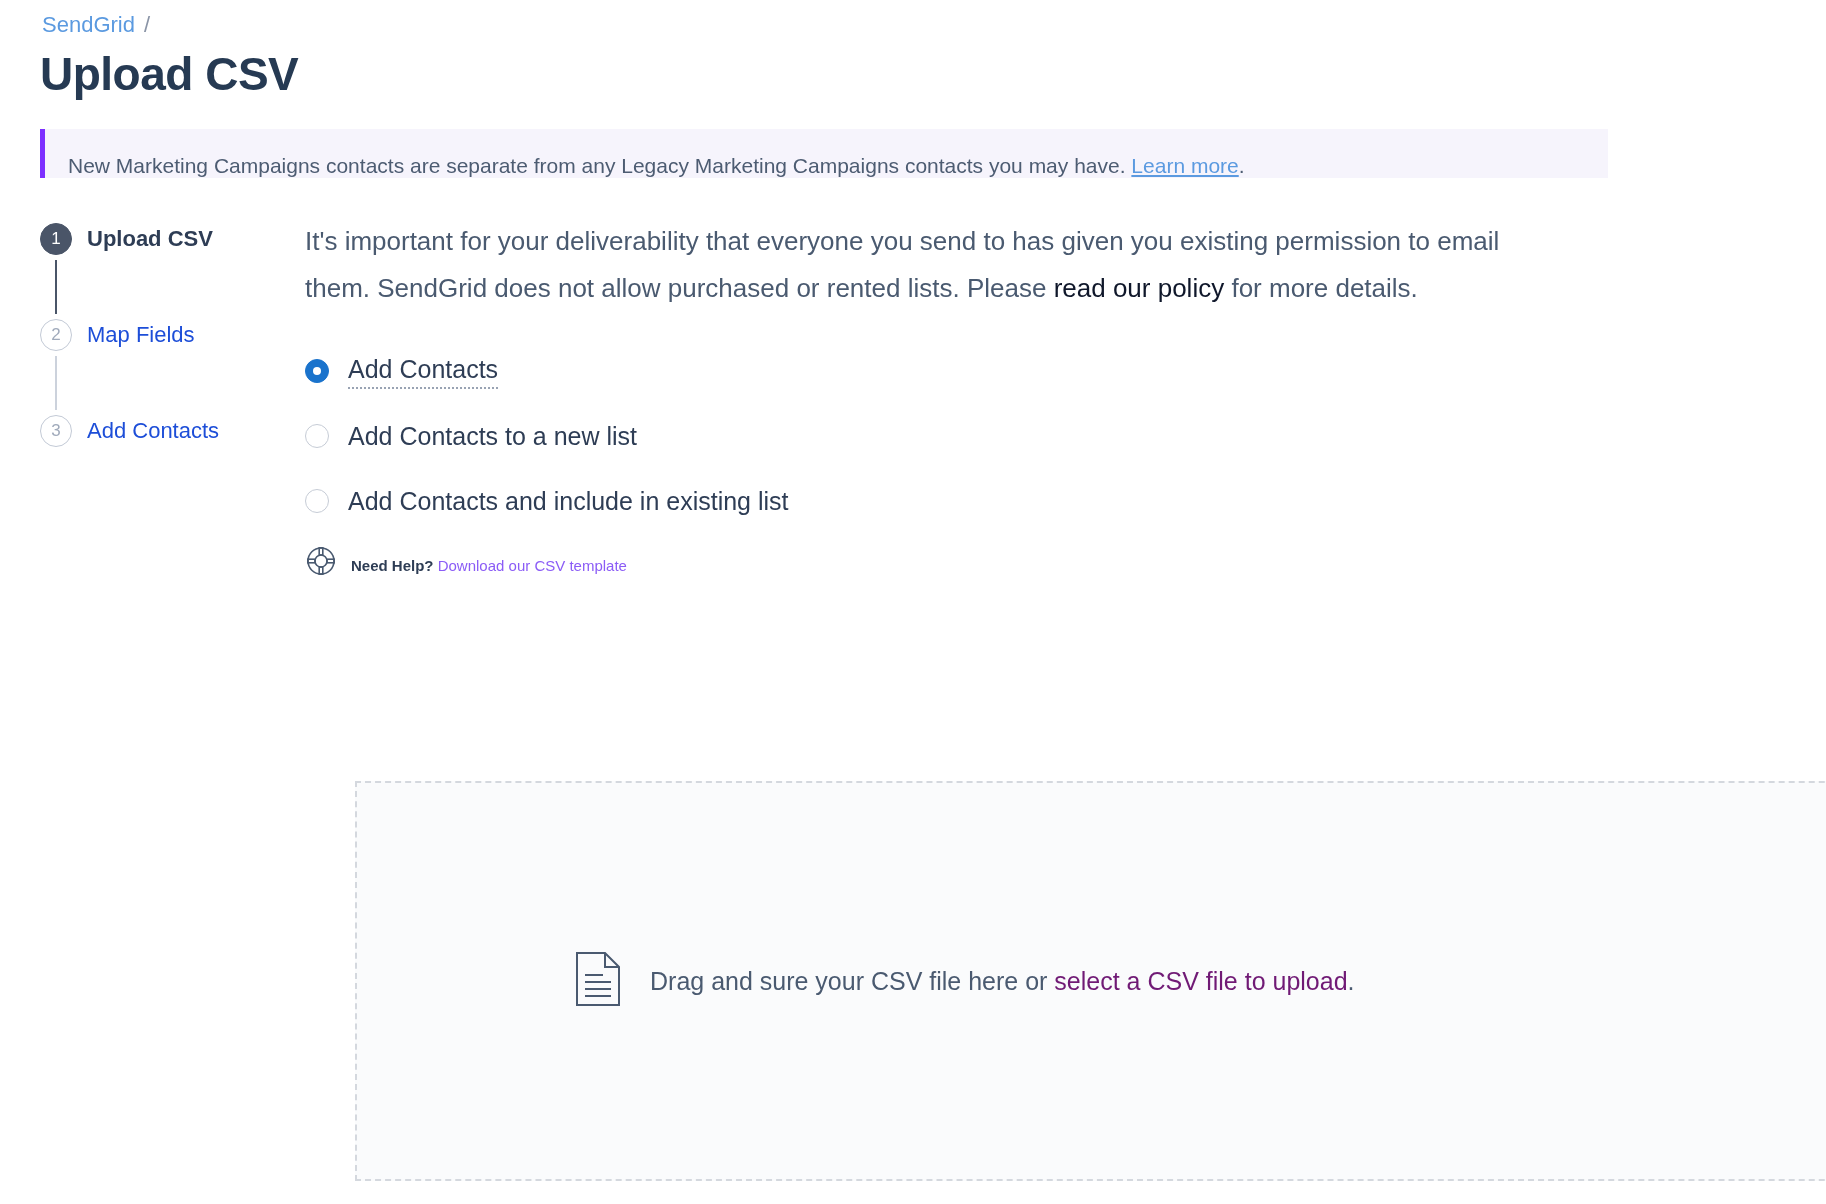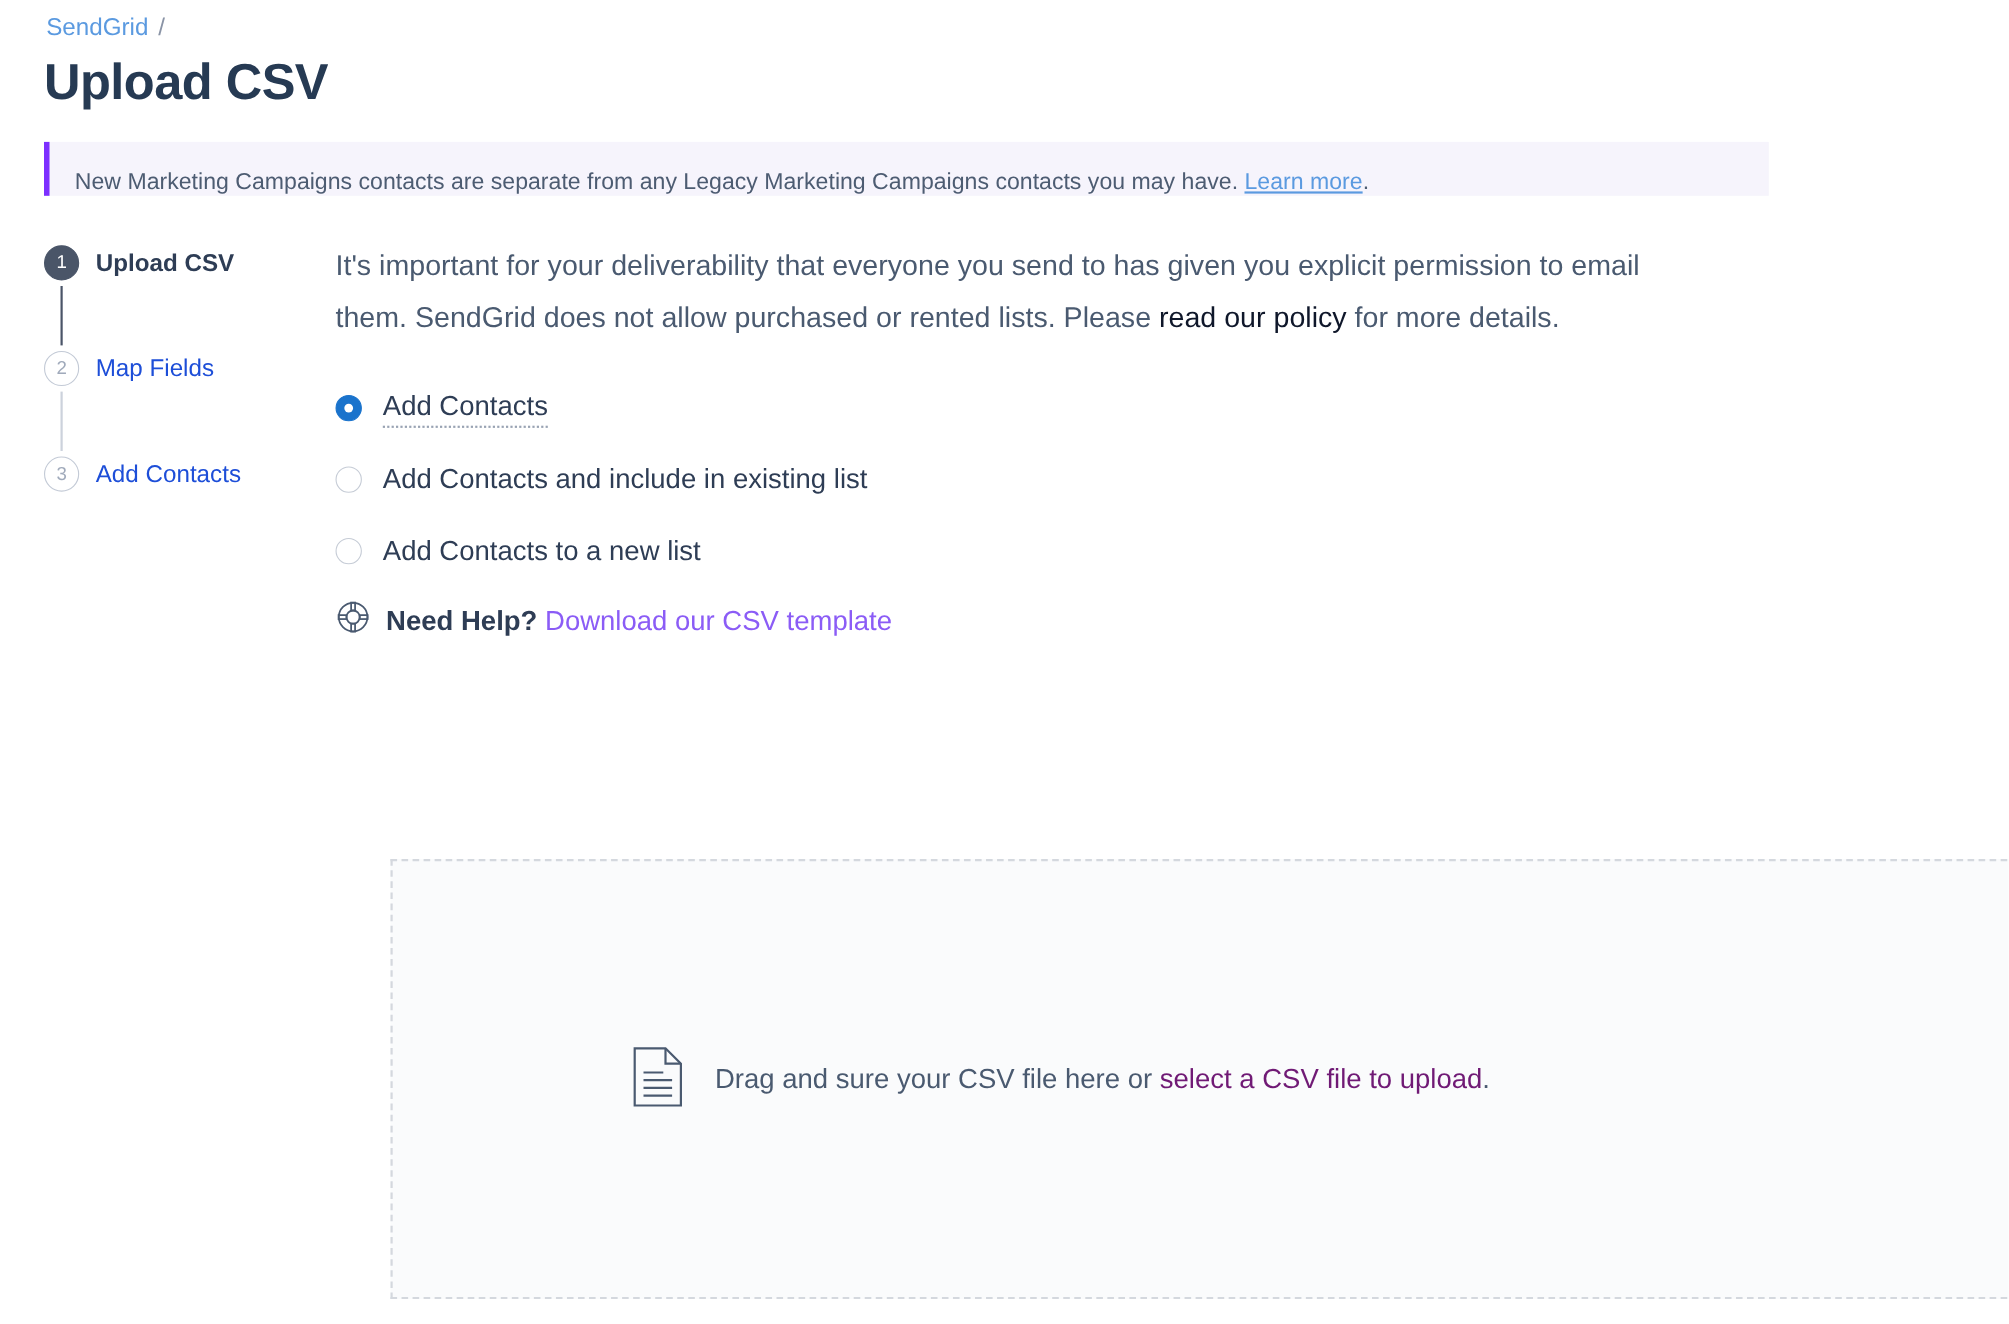--- a/index.html
+++ b/index.html
@@ -193,21 +193,21 @@
   }
   .radio-label.hinted {
     border-bottom: 2px dotted #99a3b3;
     padding-bottom: 2px;
   }
 
   
   .need-help {
     display: flex;
     align-items: center;
-    font-size: 25px;
+    font-size: 15px;
     line-height: 30px;
     color: #4a5a70;
     white-space: nowrap;
   }
   .need-help .buoy {
     flex: 0 0 auto;
     margin-right: 14px;
     display: block;
   }
   .need-help .bold {
@@ -287,38 +287,38 @@
   <div class="step inactive">
     <div class="step-bubble">3</div>
     <div class="step-label">Add Contacts</div>
   </div>
 
 </div>
 
 <div class="main">
 
   <div class="intro">
-    <span>It's important for your deliverability that everyone you send to has given you explicit permission to email them. SendGrid does not allow purchased or rented lists. Please </span><a href="#">read our policy</a><span> for more details.</span>
+    <span>It's important for your deliverability that everyone you send to has given you existing permission to email them. SendGrid does not allow purchased or rented lists. Please </span><a href="#">read our policy</a><span> for more details.</span>
   </div>
 
   <div class="radio-group">
 
     <div class="radio-row">
       <span class="radio on"></span>
       <span class="radio-label hinted">Add Contacts</span>
     </div>
 
     <div class="radio-row">
       <span class="radio off"></span>
-      <span class="radio-label">Add Contacts and include in existing list</span>
+      <span class="radio-label">Add Contacts to a new list</span>
     </div>
 
     <div class="radio-row">
       <span class="radio off"></span>
-      <span class="radio-label">Add Contacts to a new list</span>
+      <span class="radio-label">Add Contacts and include in existing list</span>
     </div>
 
   </div>
 
   <div class="need-help">
     <span class="buoy">
       <svg width="32" height="32" viewBox="0 0 32 32" fill="none" stroke="#4a5a70" stroke-width="1.6">
         <circle cx="16" cy="16" r="13"></circle>
         <circle cx="16" cy="16" r="6"></circle>
         <rect x="14.2" y="2.8" width="3.6" height="7.2"></rect>

